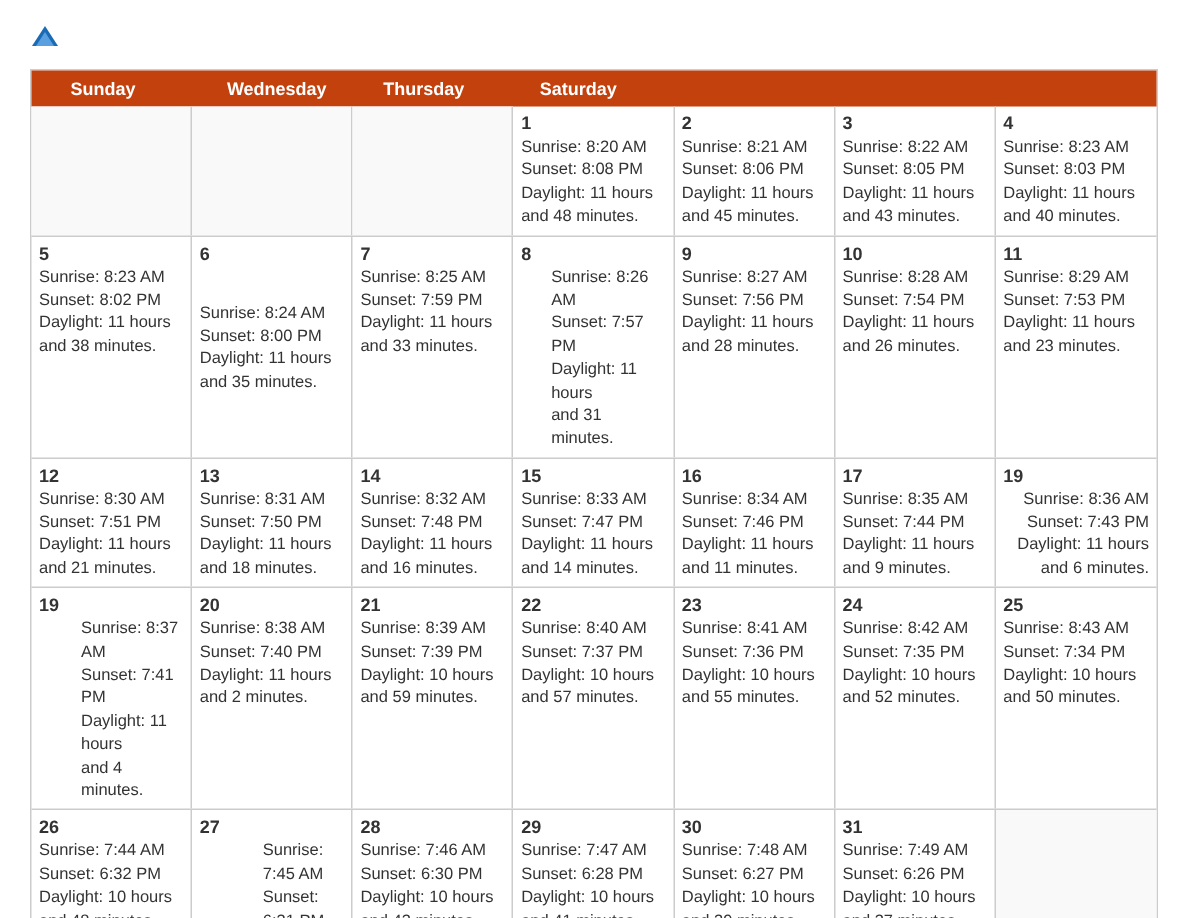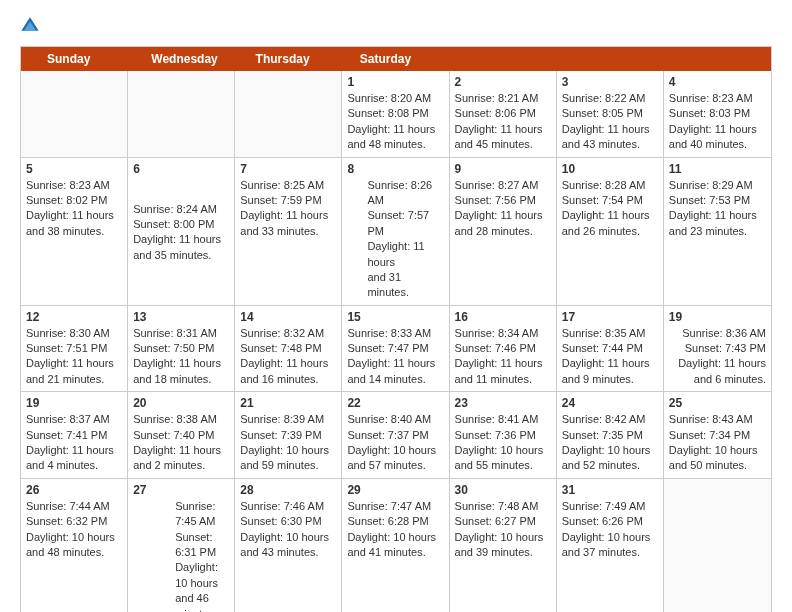--- a/index.html
+++ b/index.html
@@ -271,21 +271,21 @@
             <span class="day-num">19</span>
             <div class="cell-text" style="white-space: pre-line; text-align: right;">Sunrise: 8:36 AM
 Sunset: 7:43 PM
 Daylight: 11 hours
 and 6 minutes.</div>
           </div>
         </div>
         <div class="cal-row">
           <div class="cal-cell">
             <span class="day-num">19</span>
-            <div class="cell-text" style="white-space: pre-line;">Sunrise: 8:37 AM
+            <div class="cell-text" style="white-space: pre-line; margin-left: 28px;">Sunrise: 8:37 AM
 Sunset: 7:41 PM
 Daylight: 11 hours
 and 4 minutes.</div>
           </div>
           <div class="cal-cell">
             <span class="day-num">20</span>
             <div class="cell-text" style="white-space: pre-line;">Sunrise: 8:38 AM
 Sunset: 7:40 PM
 Daylight: 11 hours
 and 2 minutes.</div>

